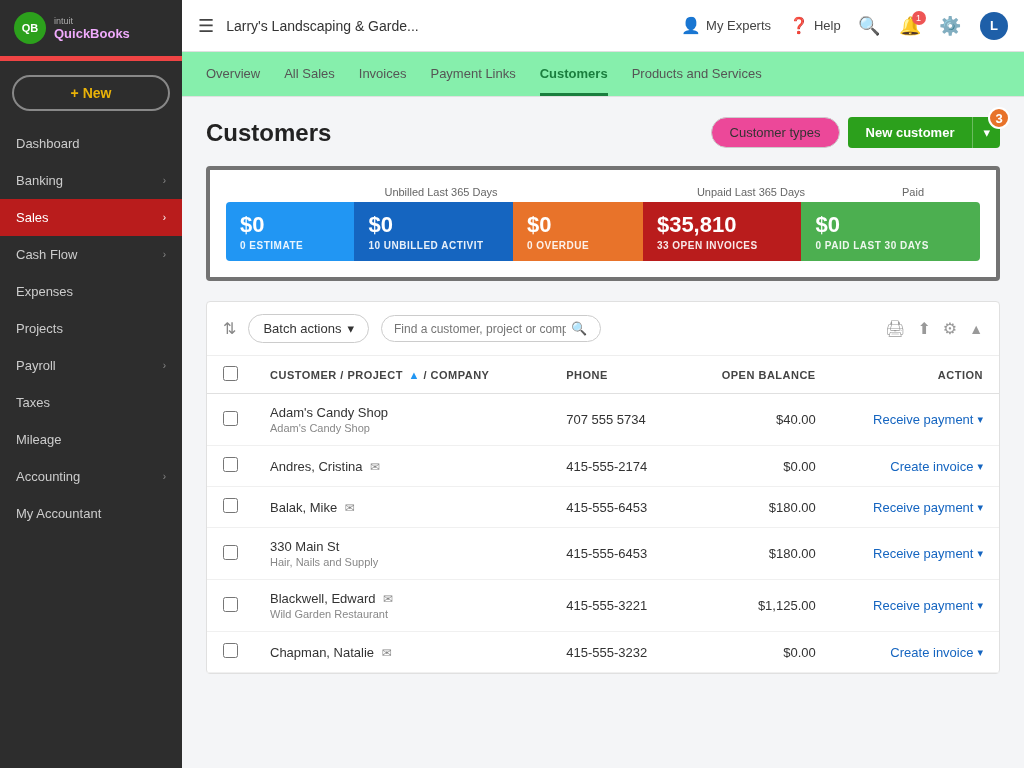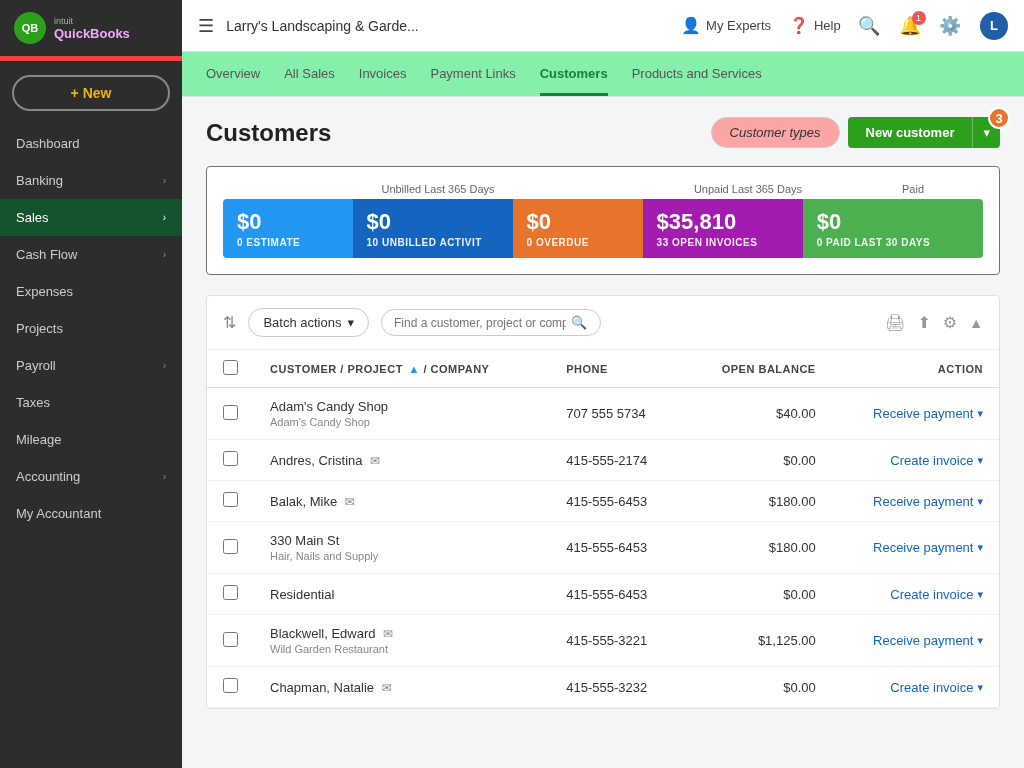--- a/index.html
+++ b/index.html
@@ -5,21 +5,21 @@
     * { box-sizing: border-box; margin: 0; padding: 0; }
     body { font-family: -apple-system, BlinkMacSystemFont, 'Segoe UI', Arial, sans-serif; font-size: 13px; background: #f4f5f7; display: flex; height: 768px; overflow: hidden; }
 
     
     .sidebar { width: 182px; background: #2d2d2d; color: #ccc; display: flex; flex-direction: column; flex-shrink: 0; height: 100%; }
     .sidebar-logo { padding: 12px 14px; display: flex; align-items: center; gap: 8px; border-bottom: 5px solid #ef4444; }
     .logo-icon { width: 32px; height: 32px; background: #2CA01C; border-radius: 50%; display: flex; align-items: center; justify-content: center; color: white; font-weight: bold; font-size: 11px; flex-shrink: 0; }
     .new-btn { margin: 14px 12px; background: transparent; border: 2px solid #888; color: #eab308; border-radius: 20px; padding: 8px 0; cursor: pointer; font-size: 14px; font-weight: 600; display: flex; align-items: center; justify-content: center; gap: 6px; }
     .sidebar-nav { flex: 1; overflow-y: auto; }
     .nav-item { display: flex; align-items: center; justify-content: space-between; padding: 11px 16px; cursor: pointer; color: #ccc; font-size: 13px; font-weight: 500; }
-    .nav-item.active { background: #14532d; color: #fff; }
+    .nav-item.active { background: #b91c1c; color: #fff; }
     .nav-item .chevron { font-size: 10px; color: #888; }
 
     
     .main { flex: 1; display: flex; flex-direction: column; overflow: hidden; }
 
     
     .topbar { background: #fff; height: 52px; display: flex; align-items: center; padding: 0 16px; border-bottom: 1px solid #e0e0e0; gap: 12px; }
     .topbar-menu { font-size: 18px; cursor: pointer; color: #444; }
     .topbar-company { font-size: 14px; font-weight: 500; color: #333; flex: 1; }
     .topbar-actions { display: flex; align-items: center; gap: 18px; }
@@ -37,43 +37,43 @@
     .subnav-tab { padding: 14px 0 12px; cursor: pointer; font-size: 13px; color: #555; border-bottom: 3px solid transparent; font-weight: 500; }
     .subnav-tab.active { color: #1a7e3e; border-bottom: 3px solid #1a7e3e; font-weight: 600; }
 
     
     .page { padding: 20px 24px; }
 
     
     .page-header { display: flex; align-items: center; justify-content: space-between; margin-bottom: 18px; }
     .page-title { font-size: 24px; font-weight: 600; color: #222; }
     .page-header-actions { display: flex; align-items: center; gap: 8px; }
-    .btn-outline { background: #fca5a5; border: 1px solid #ccc; border-radius: 20px; padding: 7px 18px; font-size: 13px; cursor: pointer; color: #333; font-weight: 500; font-style: italic; }
+    .btn-outline { background: #ec4899; border: 1px solid #ccc; border-radius: 20px; padding: 7px 18px; font-size: 13px; cursor: pointer; color: #333; font-weight: 500; }
     .btn-green { background: #2ca01c; border: none; border-radius: 4px 0 0 4px; padding: 8px 18px; font-size: 13px; cursor: pointer; color: #fff; font-weight: 600; }
     .btn-green-caret { background: #2ca01c; border: none; border-left: 1px solid rgba(255,255,255,0.3); border-radius: 0 4px 4px 0; padding: 8px 10px; font-size: 13px; cursor: pointer; color: #fff; }
 
     
     .notif-bubble { position: relative; }
     .notif-bubble .bubble { position: absolute; top: -10px; right: -10px; background: #e8732a; color: #fff; border-radius: 50%; width: 22px; height: 22px; font-size: 13px; display: flex; align-items: center; justify-content: center; font-weight: bold; border: 2px solid #fff; z-index: 10; }
 
     
-    .summary-section { background: #fff; border: 1px solid #737373; border-radius: 4px; padding: 16px; margin-bottom: 20px; }
+    .summary-section { background: #fff; border: 4px solid #737373; border-radius: 4px; padding: 16px; margin-bottom: 20px; }
     .summary-labels { display: flex; margin-bottom: 4px; }
     .summary-label { font-size: 11px; color: #666; }
     .summary-label-unbilled { flex: 0 0 430px; text-align: center; }
     .summary-label-unpaid { flex: 0 0 190px; text-align: center; }
     .summary-label-paid { flex: 1; text-align: center; }
     .summary-cards { display: flex; gap: 0; }
     .card { display: flex; flex-direction: column; padding: 10px 14px; }
     .card-amount { font-size: 22px; font-weight: 700; color: #fff; }
     .card-label { font-size: 10px; color: rgba(255,255,255,0.9); font-weight: 600; letter-spacing: 0.5px; margin-top: 2px; }
     .card-blue { background: #2196f3; border-radius: 4px 0 0 4px; flex: 1; }
     .card-blue2 { background: #1565c0; flex: 1.3; }
     .card-orange { background: #e8732a; flex: 0 0 130px; }
-    .card-gray { background: #a21caf; flex: 1.3; }
+    .card-gray { background: #b91c1c; flex: 1.3; }
     .card-green { background: #4caf50; border-radius: 0 4px 4px 0; flex: 1.5; }
 
     
     .table-section { background: #fff; border: 1px solid #e0e0e0; border-radius: 4px; }
     .table-toolbar { display: flex; align-items: center; padding: 12px 16px; gap: 12px; border-bottom: 1px solid #eee; }
     .sort-icon { color: #888; font-size: 16px; cursor: pointer; }
     .batch-btn { background: #fff; border: 1px solid #ccc; border-radius: 20px; padding: 6px 14px; font-size: 13px; cursor: pointer; color: #333; font-weight: 500; display: flex; align-items: center; gap: 6px; }
     .search-box { flex: 1; max-width: 220px; border: 1px solid #ccc; border-radius: 20px; padding: 5px 12px; display: flex; align-items: center; gap: 6px; }
     .search-box input { border: none; outline: none; font-size: 12px; color: #666; width: 100%; background: transparent; }
     .table-icons { margin-left: auto; display: flex; gap: 12px; align-items: center; }
@@ -340,37 +340,20 @@
           <span class="action-link">Receive payment</span>
           <span class="action-caret">▾</span>
         </div>
       </td>
     </tr>
               <tr>
       <td>
         <input type="checkbox" class="checkbox" style="">
       </td>
       <td>
-        <div class="td-name">Residential</div>
-
-      </td>
-      <td>415-555-6453</td>
-      <td class="right">$0.00</td>
-      <td>
-        <div class="action-cell">
-          <span class="action-link">Create invoice</span>
-          <span class="action-caret">▾</span>
-        </div>
-      </td>
-    </tr>
-              <tr>
-      <td>
-        <input type="checkbox" class="checkbox" style="">
-      </td>
-      <td>
         <div class="td-name">Blackwell, Edward <span class="email-icon">✉</span></div>
         <div class="td-sub">Wild Garden Restaurant</div>
       </td>
       <td>415-555-3221</td>
       <td class="right">$1,125.00</td>
       <td>
         <div class="action-cell">
           <span class="action-link">Receive payment</span>
           <span class="action-caret">▾</span>
         </div>

